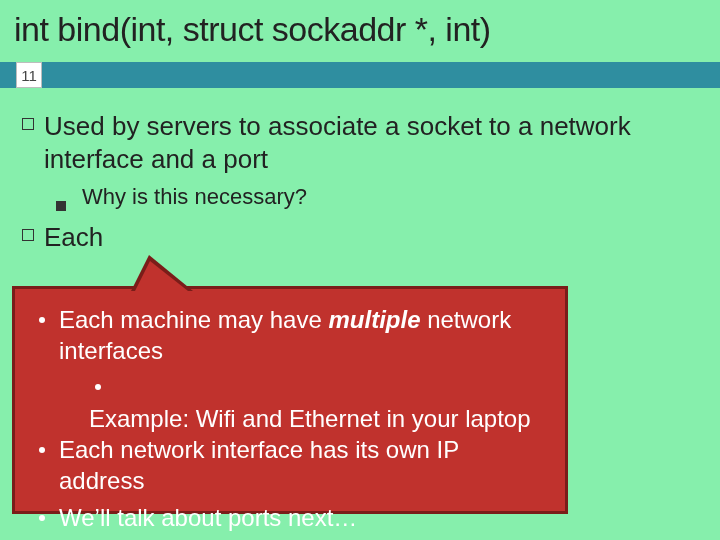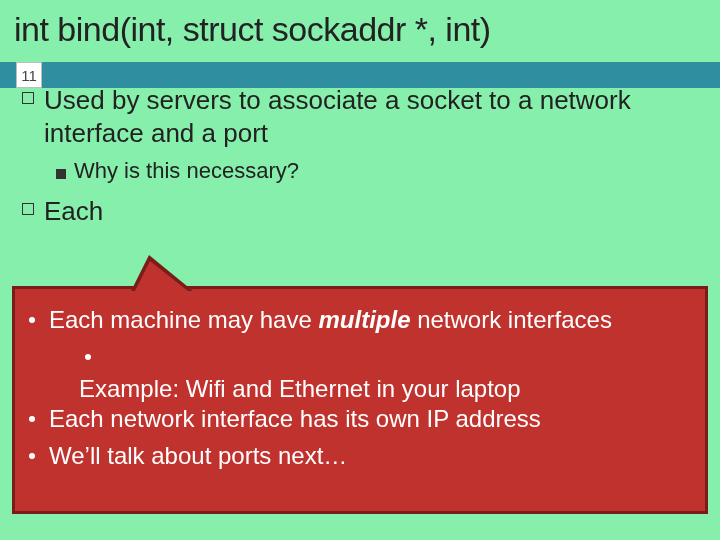--- a/index.html
+++ b/index.html
@@ -1,28 +1,28 @@
 <!DOCTYPE html>
 <html><head>
 <meta charset="utf-8">
 <style>
   * { margin: 0; padding: 0; box-sizing: border-box; }
   html, body { width: 720px; height: 540px; background: #fff; font-family: Arial, Helvetica, sans-serif; overflow: hidden; }
   .slide { position: relative; width: 720px; height: 540px; background: #86efac; }
   .title { position: absolute; left: 14px; top: 10px; font-size: 34px; color: #222; letter-spacing: -0.5px; }
   .stripe { position: absolute; left: 0; top: 62px; width: 720px; height: 26px; background: #2f8ea0; }
   .page-badge { position: absolute; left: 16px; top: 62px; width: 26px; height: 26px; background: #fff; border: 1px solid #bdbdbd; display: flex; align-items: center; justify-content: center; font-size: 15px; color: #444; }
-  .body { position: absolute; left: 22px; top: 84px; width: 680px; }
+  .body { position: absolute; left: 22px; top: 110px; width: 680px; }
   .lvl1 { display: flex; align-items: flex-start; gap: 10px; margin-bottom: 8px; }
   .sq { display: inline-block; width: 12px; height: 12px; border: 1.5px solid #333; margin-top: 8px; flex-shrink: 0; }
   .lvl1-text { font-size: 26px; color: #222; line-height: 1.25; }
-  .lvl2 { display: flex; align-items: center; gap: 8px; margin-left: 34px; margin-top: 4px; margin-bottom: 10px; }
+  .lvl2 { display: flex; align-items: flex-end; gap: 16px; margin-left: 34px; margin-top: 4px; margin-bottom: 10px; }
   .ssq { display: inline-block; width: 10px; height: 10px; background: #333; margin-top: 7px; flex-shrink: 0; }
   .lvl2-text { font-size: 22px; color: #222; line-height: 1.25; }
-  .callout { position: absolute; left: 12px; top: 286px; width: 696px; height: 228px; background: #c0322d; border: 3px solid #7a1d19; color: #fff; padding: 16px 18px 16px 8px; }
+  .callout { position: absolute; left: 12px; top: 286px; width: 556px; height: 228px; background: #c0322d; border: 3px solid #7a1d19; color: #fff; padding: 16px 18px 16px 18px; }
   .c-l1 { display: flex; align-items: flex-start; gap: 14px; margin-bottom: 6px; }
   .dot { display: inline-block; width: 6px; height: 6px; background: #fff; border-radius: 50%; margin-top: 12px; flex-shrink: 0; margin-left: 6px; }
   .c-text { font-size: 24px; line-height: 1.28; }
   .c-l2 { display: flex; align-items: flex-start; gap: 14px; margin-left: 56px; flex-direction: column; }
   .italic { font-style: italic; font-weight: bold; }
   
   .pointer { position: absolute; left: 116px; top: -34px; width: 0; height: 0; border-left: 18px solid transparent; border-right: 44px solid transparent; border-bottom: 36px solid #7a1d19; }
   .pointer-inner { position: absolute; left: 120px; top: -28px; width: 0; height: 0; border-left: 15px solid transparent; border-right: 38px solid transparent; border-bottom: 30px solid #c0322d; }
 </style>
 </head>

